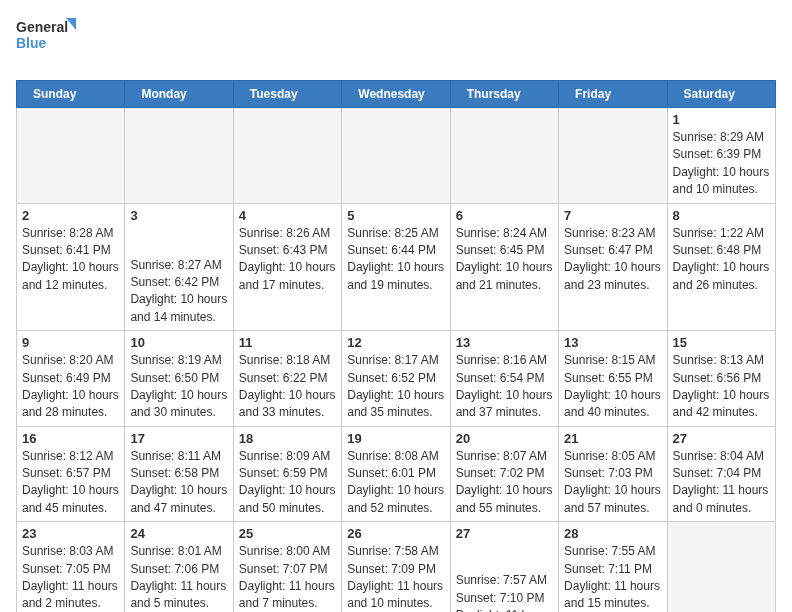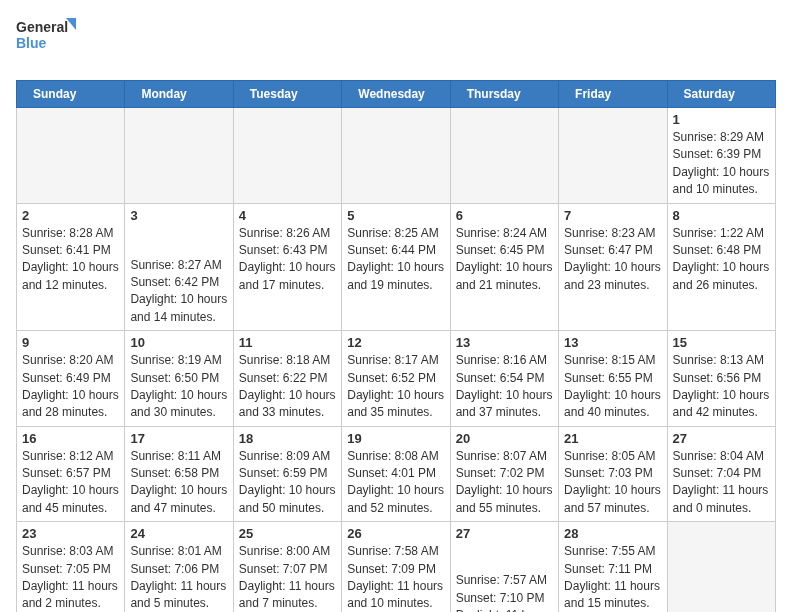--- a/index.html
+++ b/index.html
@@ -237,21 +237,21 @@
         <td>
           <span class="day-num">18</span>
           <div class="day-info" style="white-space: pre-line;">Sunrise: 8:09 AM
 Sunset: 6:59 PM
 Daylight: 10 hours
 and 50 minutes.</div>
         </td>
         <td>
           <span class="day-num">19</span>
           <div class="day-info" style="white-space: pre-line;">Sunrise: 8:08 AM
-Sunset: 4:01 PM
+Sunset: 6:01 PM
 Daylight: 10 hours
 and 52 minutes.</div>
         </td>
         <td>
           <span class="day-num">20</span>
           <div class="day-info" style="white-space: pre-line;">Sunrise: 8:07 AM
 Sunset: 7:02 PM
 Daylight: 10 hours
 and 55 minutes.</div>
         </td>

